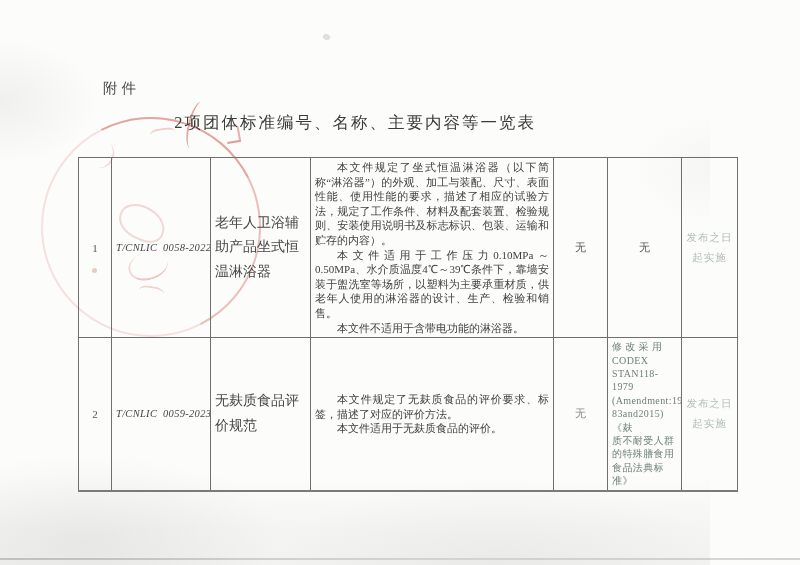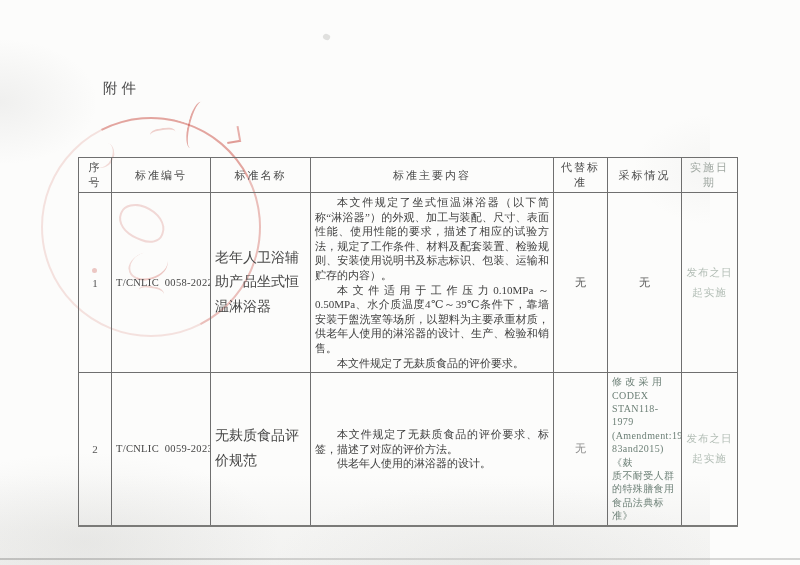--- a/index.html
+++ b/index.html
@@ -40,26 +40,26 @@
     padding:2px 4px;
     overflow:hidden;
   }
   table.std{border-bottom:2px solid #7a7a78;}
   tr.hdr{height:32px;}
   tr.r1{height:158px;}
   tr.r2{height:127px;}
   th{font-size:11px;letter-spacing:2px;color:#4a4a4a;text-align:center;}
   th.faint{color:#a0a8a2;}
   td.seq{ text-align:center;font-size:11px;color:#555;}
-  td.code{text-align:right;font-size:10.5px;white-space:pre;color:#454545;letter-spacing:0.3px;}
+  td.code{text-align:right;font-size:10.5px;white-space:pre;color:#454545;letter-spacing:0.3px;font-style:italic;}
   td.name{font-size:14px;line-height:1.75;padding-left:8px;padding-right:5px;color:#474747;}
   td.content{padding:4px 8px;}
   td.content p{
     margin:0;font-size:11px;line-height:14.6px;color:#404040;
-    text-indent:2em;text-align:justify;
+    text-indent:2em;text-align:justify;font-family:Liberation Serif, serif;
   }
   td.center{text-align:center;font-size:11px;color:#5c5c5c;}
   td.replaced2{color:#8d8d8d;}
   td.adoption2{
     font-size:10px;line-height:13.4px;color:#6d8077;
     white-space:pre-line;padding:2px 5px;letter-spacing:0.4px;
     text-align:left;vertical-align:middle;
   }
   td.date{
     text-align:center;font-size:10.5px;line-height:1.85;
@@ -103,63 +103,55 @@
   <div class="mark m2"></div>
   <div class="mark m3"></div>
   <div class="mark m4"></div>
   <div class="mark m5"></div>
   <div class="mark m6"></div>
   <div class="mark m7"></div>
   <div class="mark m8"></div>
   <div class="bottom-edge"></div>
 
   <div class="attachment">附件</div>
+  <div class="doc-title">2项团体标准编号、名称、主要内容等一览表</div>
 
   <table class="std">
     <colgroup>
       <col style="width:33px">
         <col style="width:99px">
         <col style="width:100px">
       <col style="width:243px">
         <col style="width:54px">
         <col style="width:74px">
       <col style="width:56px">
     </colgroup>
     <tbody>
-        <tr class="hdr">
-      <th>序号</th>
-      <th>标准编号</th>
-      <th>标准名称</th>
-      <th>标准主要内容</th>
-      <th>代替标准</th>
-      <th>采标情况</th>
-      <th class="faint">实施日期</th>
-    </tr>
 
     <tr class="r1">
       <td class="seq">1</td>
       <td class="code">T/CNLIC  0058-2022</td>
       <td class="name">老年人卫浴辅助产品坐式恒温淋浴器</td>
       <td class="content">
         <p>本文件规定了坐式恒温淋浴器（以下简称“淋浴器”）的外观、加工与装配、尺寸、表面性能、使用性能的要求，描述了相应的试验方法，规定了工作条件、材料及配套装置、检验规则、安装使用说明书及标志标识、包装、运输和贮存的内容）。</p>
         <p>本文件适用于工作压力0.10MPa～0.50MPa、水介质温度4℃～39℃条件下，靠墙安装于盥洗室等场所，以塑料为主要承重材质，供老年人使用的淋浴器的设计、生产、检验和销售。</p>
-        <p>本文件规定了无麸质食品的评价要求。</p>
+        <p>本文件不适用于含带电功能的淋浴器。</p>
       </td>
       <td class="center">无</td>
       <td class="center">无</td>
       <td class="date">发布之日起实施</td>
     </tr>
 
     <tr class="r2">
       <td class="seq">2</td>
       <td class="code">T/CNLIC  0059-2023</td>
       <td class="name">无麸质食品评价规范</td>
       <td class="content">
         <p>本文件规定了无麸质食品的评价要求、标签，描述了对应的评价方法。</p>
-        <p>供老年人使用的淋浴器的设计。</p>
+        <p>本文件适用于无麸质食品的评价。</p>
       </td>
       <td class="center replaced2">无</td>
       <td class="adoption2">修 改 采 用
 CODEX
 STAN118-1979
 (Amendment:19
 83and2015)《麸
 质不耐受人群
 的特殊膳食用
 食品法典标准》</td>

